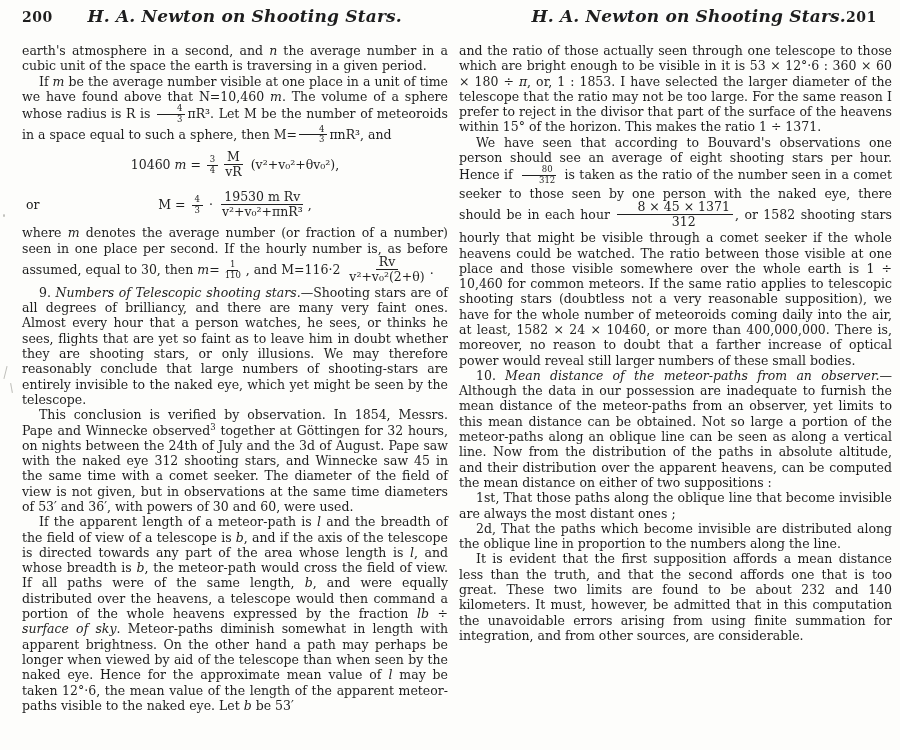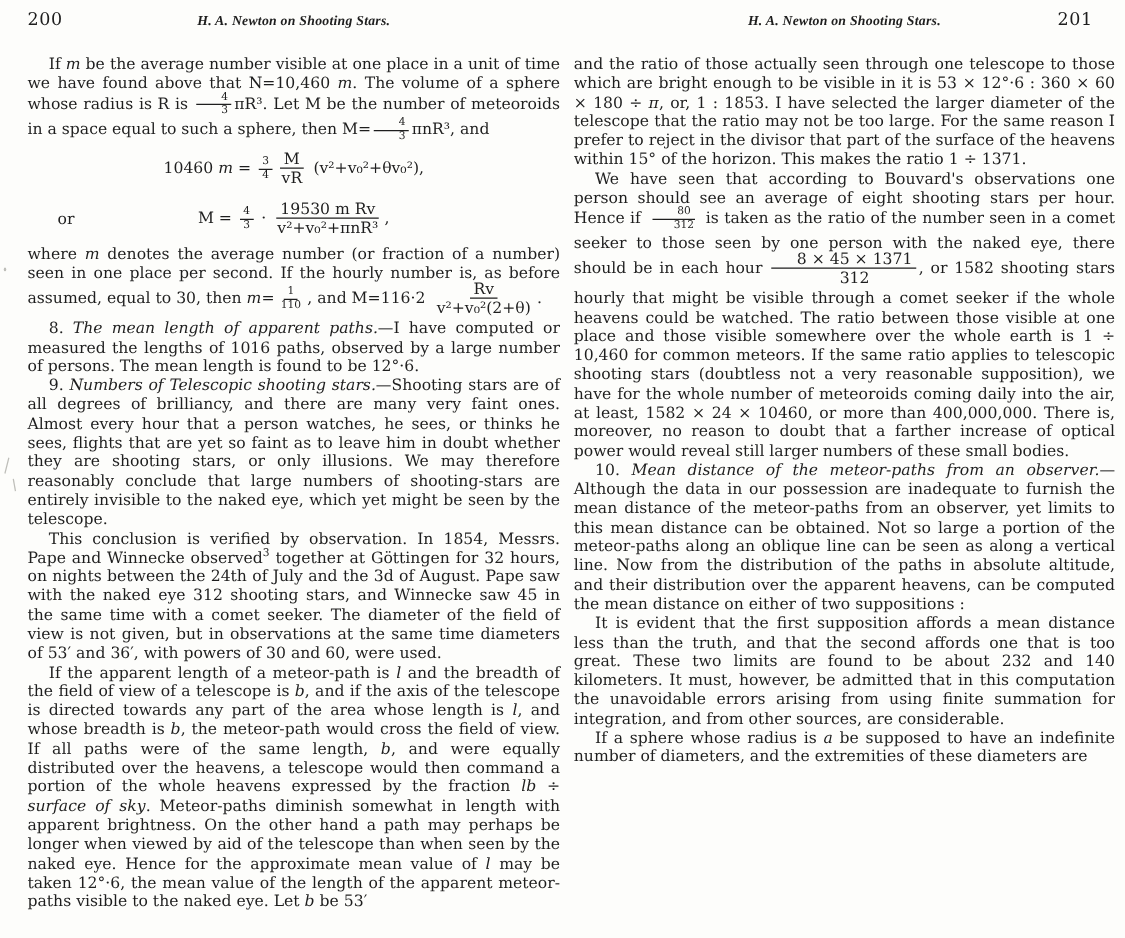--- a/index.html
+++ b/index.html
@@ -14,36 +14,35 @@
   }
   .spread { display:flex; width:900px; height:750px; position:relative; }
   .page { position:relative; }
   .page.left  { width:426px; margin-left:22px; }
   .page.right { width:433px; margin-left:11px; }
 
   .page-head {
     display:grid; grid-template-columns:46px 1fr 46px; align-items:baseline;
     margin-top:9px; height:18px;
   }
-  .page-head .pageno { font-weight:normal; font-size:14px; letter-spacing:.5px; }
+  .page-head .pageno { font-weight:bold; font-size:14px; letter-spacing:.5px; }
   .page-head .pageno.right-side { text-align:left; }
   .page-head .running-head {
-    text-align:center; font-style:italic; font-weight:bold; font-size:11px;
+    text-align:right; font-style:italic; font-weight:bold; font-size:17px;
     letter-spacing:.2px;
-    font-family:Liberation Serif, serif;
   }
 
   .page-body { margin-top:16px; }
   .para { text-align:justify; }
   .para.indent { text-indent:17px; }
   .para i { font-style:italic; }
   sup { font-size:8.5px; line-height:0; }
 
   .eqrow { position:relative; text-align:center; padding:6px 0 5px 0; }
-  .eqrow .eqlabel { position:absolute; left:24px; top:50%; transform:translateY(-50%); }
+  .eqrow .eqlabel { position:absolute; left:4px; top:50%; transform:translateY(-50%); }
 
   .frac {
     display:inline-flex; flex-direction:column; align-items:center;
     vertical-align:middle; line-height:1.12; text-align:center;
     margin:0 2px; position:relative; top:-1px;
   }
   .frac .num { border-bottom:1px solid var(--ink); padding:0 3px; white-space:nowrap; }
   .frac .den { padding:0 3px; white-space:nowrap; }
   .frac.small { font-size:8.5px; line-height:1.15; top:0; }
 
@@ -60,20 +59,21 @@
   <span class="artifact a2"></span>
   <span class="artifact a3"></span>
 
   <div class="page left">
     <div class="page-head">
       <span class="pageno">200</span>
       <span class="running-head">H. A. Newton on Shooting Stars.</span>
       <span></span>
     </div>
     <div class="page-body">
+        <div class="para">earth's atmosphere in a second, and <i>n</i> the average number in a cubic unit of the space the earth is traversing in a given period.</div>
         <div class="para indent">If <i>m</i> be the average number visible at one place in a unit of time we have found above that N=10,460 <i>m</i>.  The volume of a sphere whose radius is R is <span class="frac small">
             <span class="num">4</span>
             <span class="den">3</span>
           </span>πR³.  Let M be the number of meteoroids in a space equal to such a sphere, then M=<span class="frac small">
             <span class="num">4</span>
             <span class="den">3</span>
           </span>πnR³, and</div>
         <div class="eqrow"><span>10460 <i>m</i> = <span class="frac small">
               <span class="num">3</span>
               <span class="den">4</span>
@@ -88,21 +88,20 @@
               <span class="num">19530 m Rv</span>
               <span class="den">v²+v₀²+πnR³</span>
             </span>,</span></div>
         <div class="para">where <i>m</i> denotes the average number (or fraction of a number) seen in one place per second.  If the hourly number is, as before assumed, equal to 30, then <i>m</i>=<span class="frac small">
             <span class="num">1</span>
             <span class="den">110</span>
           </span>, and M=116·2 <span class="frac">
             <span class="num">Rv</span>
             <span class="den">v²+v₀²(2+θ)</span>
           </span>.</div>
-        <div class="para indent">8. <i>The mean length of apparent paths.</i>—I have computed or measured the lengths of 1016 paths, observed by a large number of persons.  The mean length is found to be 12°·6.</div>
         <div class="para indent">9. <i>Numbers of Telescopic shooting stars.</i>—Shooting stars are of all degrees of brilliancy, and there are many very faint ones. Almost every hour that a person watches, he sees, or thinks he sees, flights that are yet so faint as to leave him in doubt whether they are shooting stars, or only illusions.  We may therefore reasonably conclude that large numbers of shooting-stars are entirely invisible to the naked eye, which yet might be seen by the telescope.</div>
         <div class="para indent">This conclusion is verified by observation.  In 1854, Messrs. Pape and Winnecke observed<sup>3</sup> together at Göttingen for 32 hours, on nights between the 24th of July and the 3d of August. Pape saw with the naked eye 312 shooting stars, and Winnecke saw 45 in the same time with a comet seeker.  The diameter of the field of view is not given, but in observations at the same time diameters of 53′ and 36′, with powers of 30 and 60, were used.</div>
         <div class="para indent">If the apparent length of a meteor-path is <i>l</i> and the breadth of the field of view of a telescope is <i>b</i>, and if the axis of the telescope is directed towards any part of the area whose length is <i>l</i>, and whose breadth is <i>b</i>, the meteor-path would cross the field of view.  If all paths were of the same length, <i>b</i>, and were equally distributed over the heavens, a telescope would then command a portion of the whole heavens expressed by the fraction <i>lb ÷ surface of sky</i>.  Meteor-paths diminish somewhat in length with apparent brightness.  On the other hand a path may perhaps be longer when viewed by aid of the telescope than when seen by the naked eye.  Hence for the approximate mean value of <i>l</i> may be taken 12°·6, the mean value of the length of the apparent meteor-paths visible to the naked eye.  Let <i>b</i> be 53′</div>
       </div>
 
   </div>
 
   <div class="page right">
     <div class="page-head">
       <span></span>
@@ -112,17 +111,18 @@
     <div class="page-body">
         <div class="para">and the ratio of those actually seen through one telescope to those which are bright enough to be visible in it is 53 × 12°·6 : 360 × 60 × 180 ÷ <i>π</i>, or, 1 : 1853.  I have selected the larger diameter of the telescope that the ratio may not be too large. For the same reason I prefer to reject in the divisor that part of the surface of the heavens within 15° of the horizon.  This makes the ratio 1 ÷ 1371.</div>
         <div class="para indent">We have seen that according to Bouvard's observations one person should see an average of eight shooting stars per hour. Hence if <span class="frac small">
             <span class="num">80</span>
             <span class="den">312</span>
           </span> is taken as the ratio of the number seen in a comet seeker to those seen by one person with the naked eye, there should be in each hour <span class="frac">
             <span class="num">8 × 45 × 1371</span>
             <span class="den">312</span>
           </span>, or 1582 shooting stars hourly that might be visible through a comet seeker if the whole heavens could be watched.  The ratio between those visible at one place and those visible somewhere over the whole earth is 1 ÷ 10,460 for common meteors.  If the same ratio applies to telescopic shooting stars (doubtless not a very reasonable supposition), we have for the whole number of meteoroids coming daily into the air, at least, 1582 × 24 × 10460, or more than 400,000,000.  There is, moreover, no reason to doubt that a farther increase of optical power would reveal still larger numbers of these small bodies.</div>
         <div class="para indent">10. <i>Mean distance of the meteor-paths from an observer.</i>—Although the data in our possession are inadequate to furnish the mean distance of the meteor-paths from an observer, yet limits to this mean distance can be obtained.  Not so large a portion of the meteor-paths along an oblique line can be seen as along a vertical line.  Now from the distribution of the paths in absolute altitude, and their distribution over the apparent heavens, can be computed the mean distance on either of two suppositions :</div>
+        <div class="para indent">1st, That those paths along the oblique line that become invisible are always the most distant ones ;</div>
+        <div class="para indent">2d, That the paths which become invisible are distributed along the oblique line in proportion to the numbers along the line.</div>
         <div class="para indent">It is evident that the first supposition affords a mean distance less than the truth, and that the second affords one that is too great.  These two limits are found to be about 232 and 140 kilometers.  It must, however, be admitted that in this computation the unavoidable errors arising from using finite summation for integration, and from other sources, are considerable.</div>
-        <div class="para indent">If a sphere whose radius is <i>a</i> be supposed to have an indefinite number of diameters, and the extremities of these diameters are</div>
       </div>
   </div>
 </div>
 
 </body></html>

